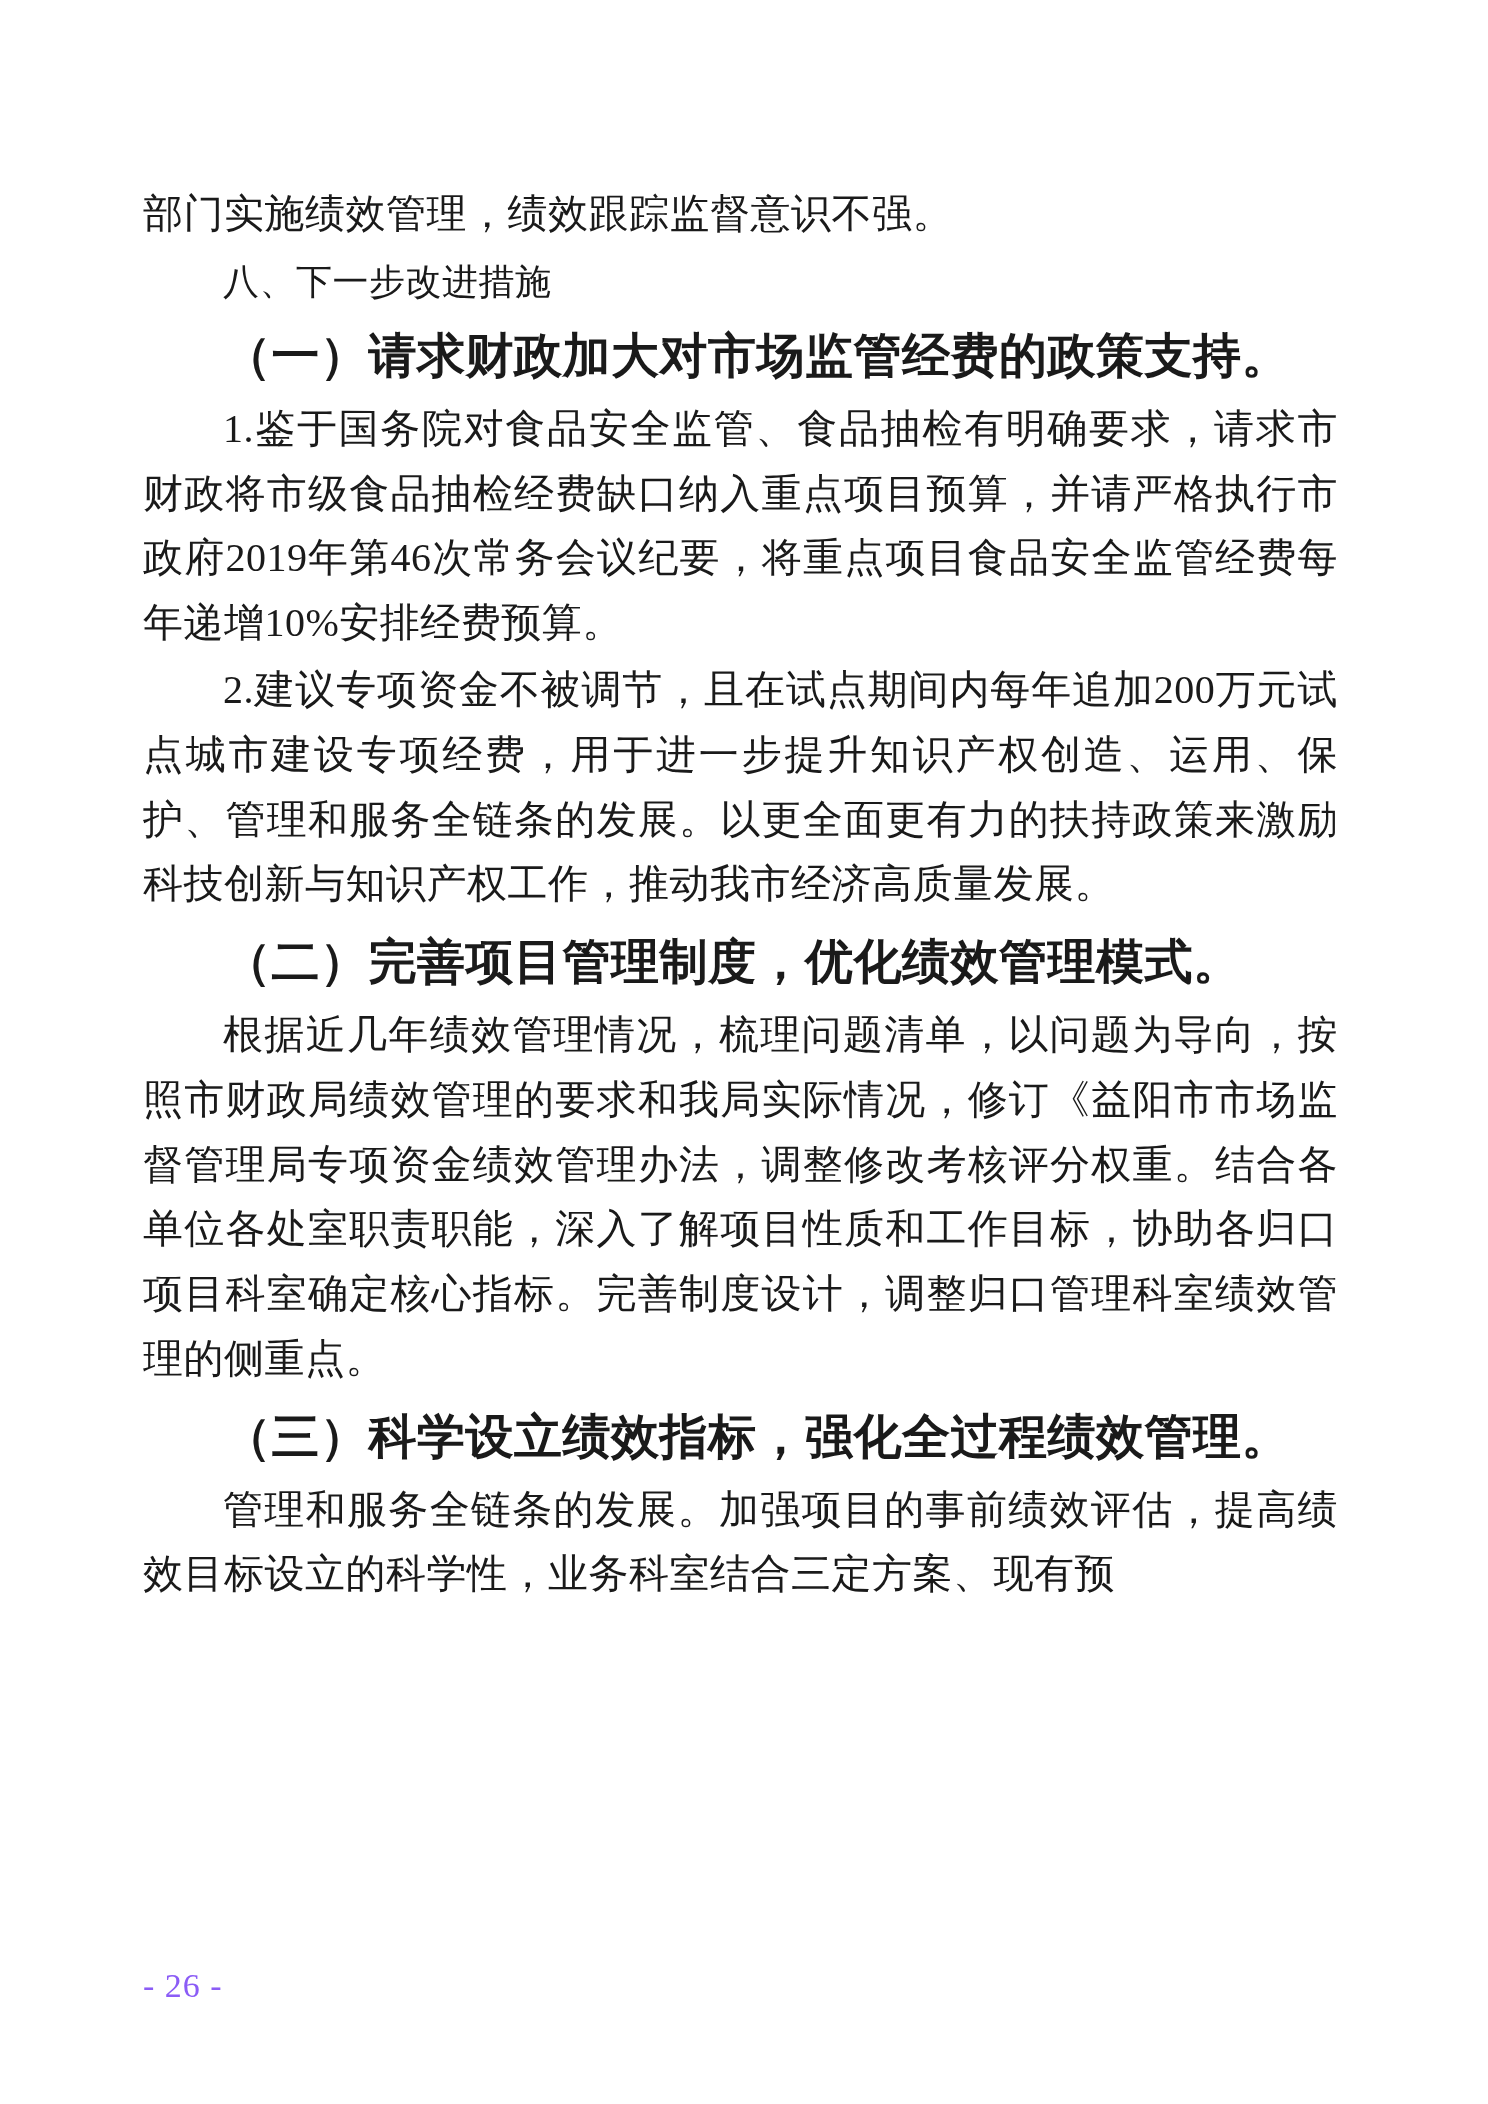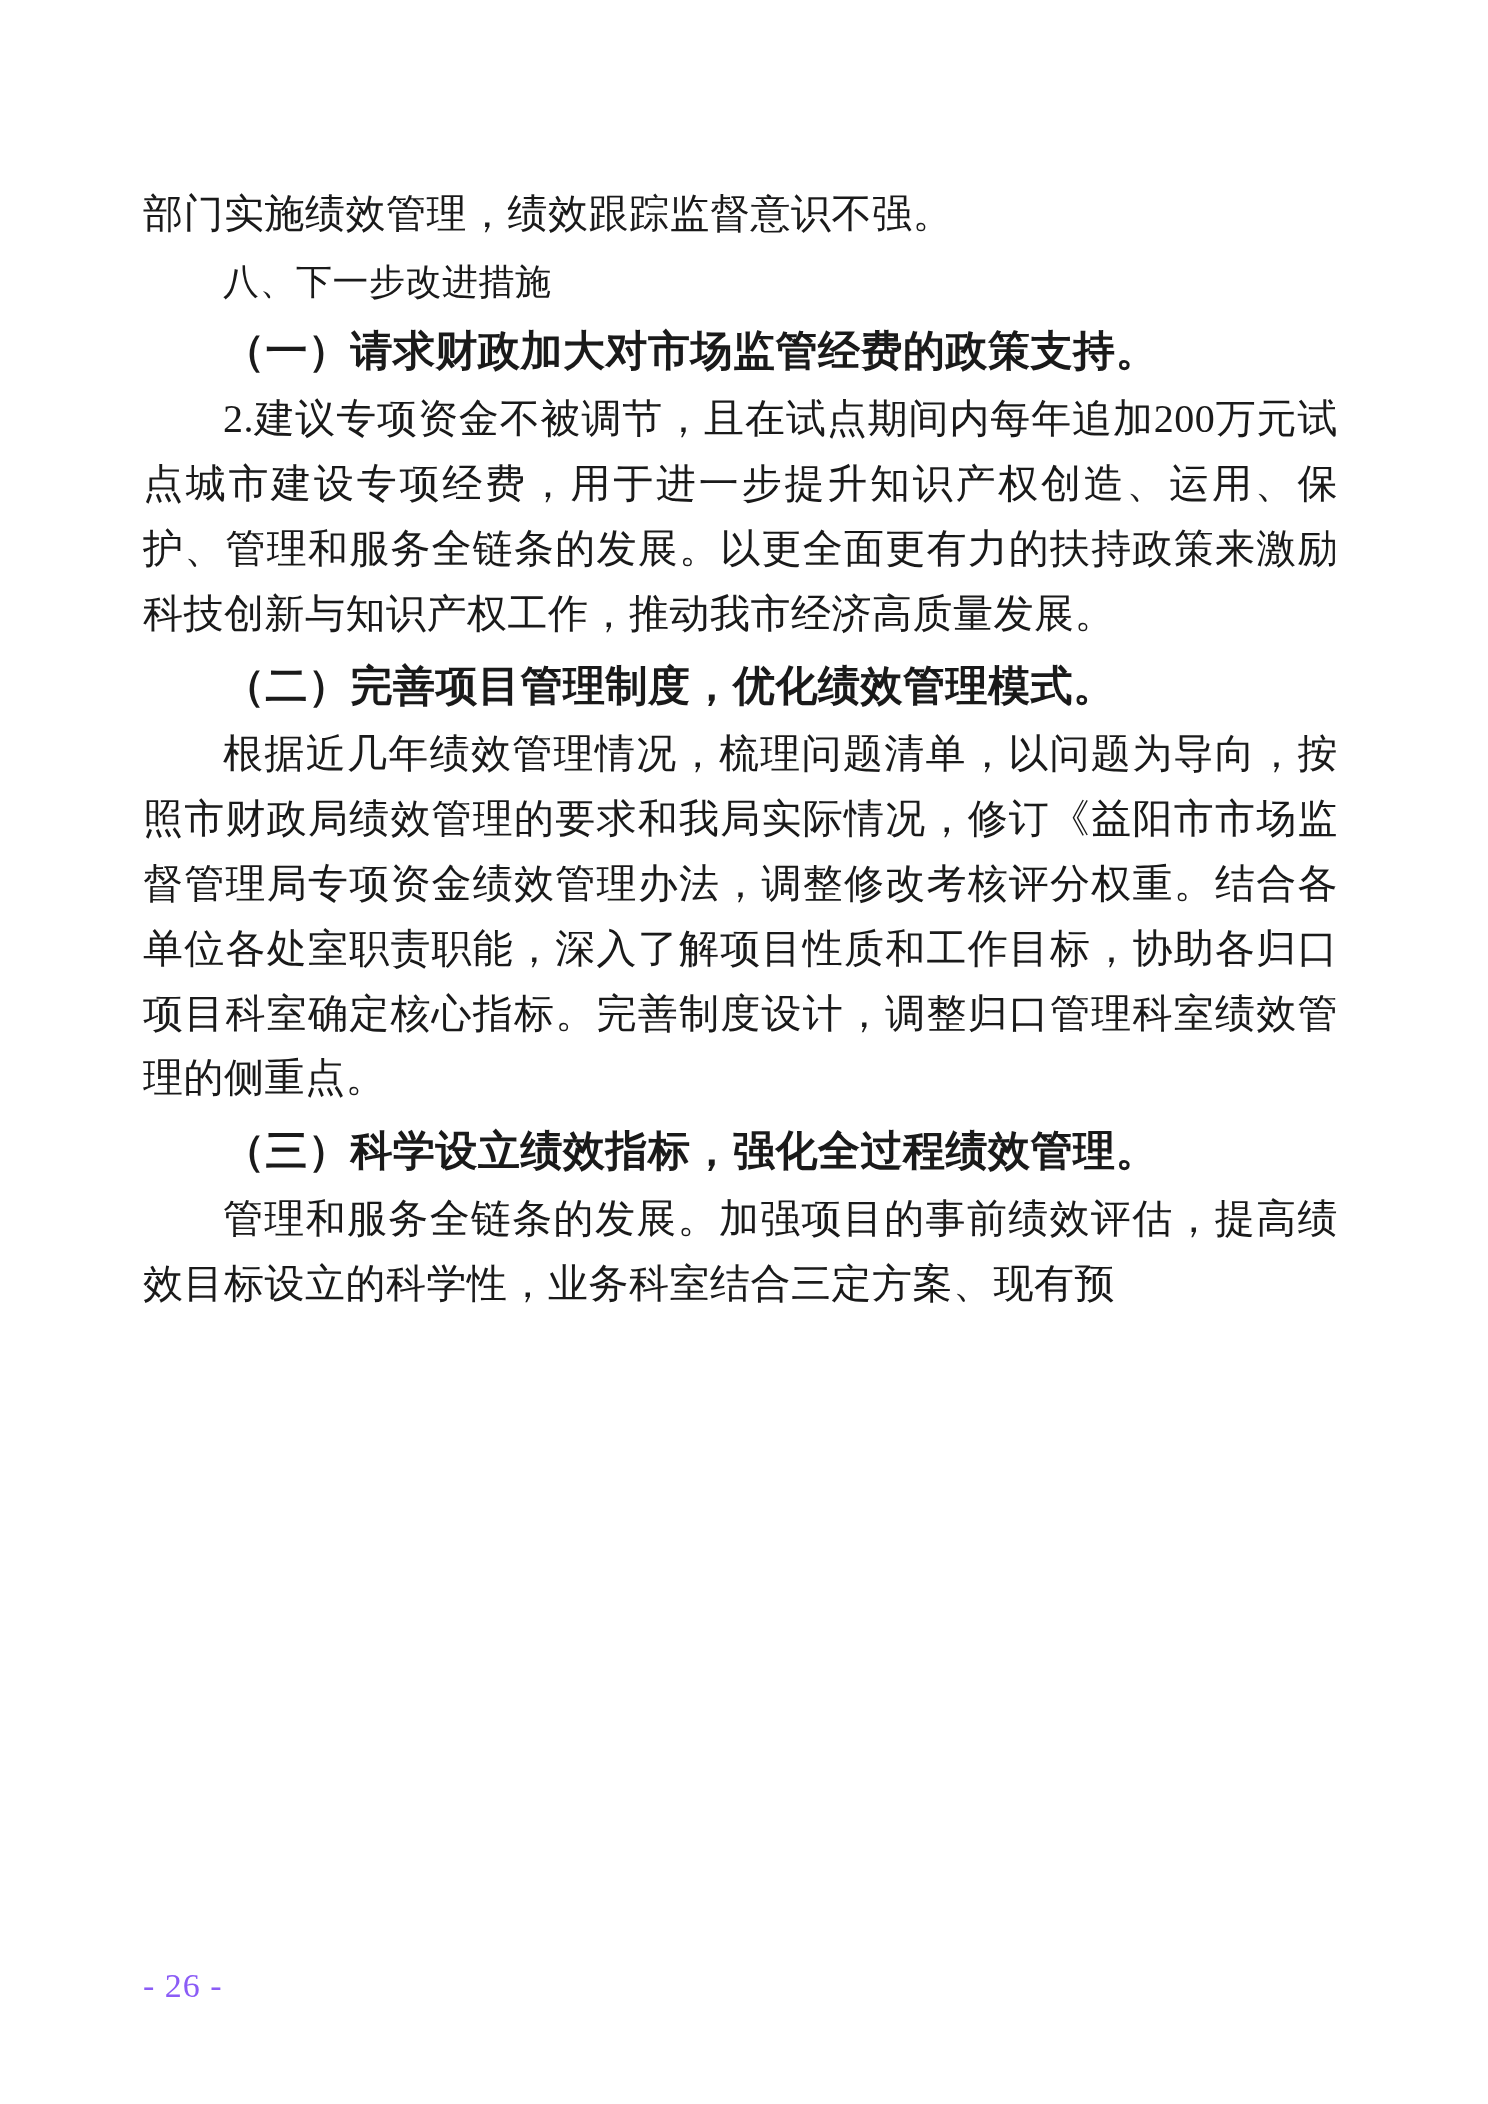--- a/index.html
+++ b/index.html
@@ -37,21 +37,21 @@
   .heading {
     font-size: 36px;
     line-height: 1.62;
     letter-spacing: 0.5px;
     margin: 6px 0 2px 0;
     text-indent: 80px;
     font-family: "DejaVu Serif", "Liberation Serif", serif;
     font-weight: normal;
   }
   .subheading {
-    font-size: 42px;
+    font-size: 48px;
     line-height: 1.62;
     letter-spacing: 0.5px;
     margin: 6px 0 2px 0;
     text-indent: 80px;
     font-weight: bold;
     font-family: "DejaVu Serif", "Liberation Serif", serif;
   }
   .footer {
     position: absolute;
     left: 143px;
@@ -68,20 +68,21 @@
 <div class="page">
 
   <div class="content">
 
     <p class="para">部门实施绩效管理，绩效跟踪监督意识不强。</p>
 
     <p class="heading">八、下一步改进措施</p>
 
     <p class="subheading">（一）请求财政加大对市场监管经费的政策支持。</p>
 
+    <p class="para indent2">1.鉴于国务院对食品安全监管、食品抽检有明确要求，请求市财政将市级食品抽检经费缺口纳入重点项目预算，并请严格执行市政府2019年第46次常务会议纪要，将重点项目食品安全监管经费每年递增10%安排经费预算。</p>
 
     <p class="para indent2">2.建议专项资金不被调节，且在试点期间内每年追加200万元试点城市建设专项经费，用于进一步提升知识产权创造、运用、保护、管理和服务全链条的发展。以更全面更有力的扶持政策来激励科技创新与知识产权工作，推动我市经济高质量发展。</p>
 
     <p class="subheading">（二）完善项目管理制度，优化绩效管理模式。</p>
 
     <p class="para indent2">根据近几年绩效管理情况，梳理问题清单，以问题为导向，按照市财政局绩效管理的要求和我局实际情况，修订《益阳市市场监督管理局专项资金绩效管理办法，调整修改考核评分权重。结合各单位各处室职责职能，深入了解项目性质和工作目标，协助各归口项目科室确定核心指标。完善制度设计，调整归口管理科室绩效管理的侧重点。</p>
 
     <p class="subheading">（三）科学设立绩效指标，强化全过程绩效管理。</p>
 
     <p class="para indent2">管理和服务全链条的发展。加强项目的事前绩效评估，提高绩效目标设立的科学性，业务科室结合三定方案、现有预</p>

